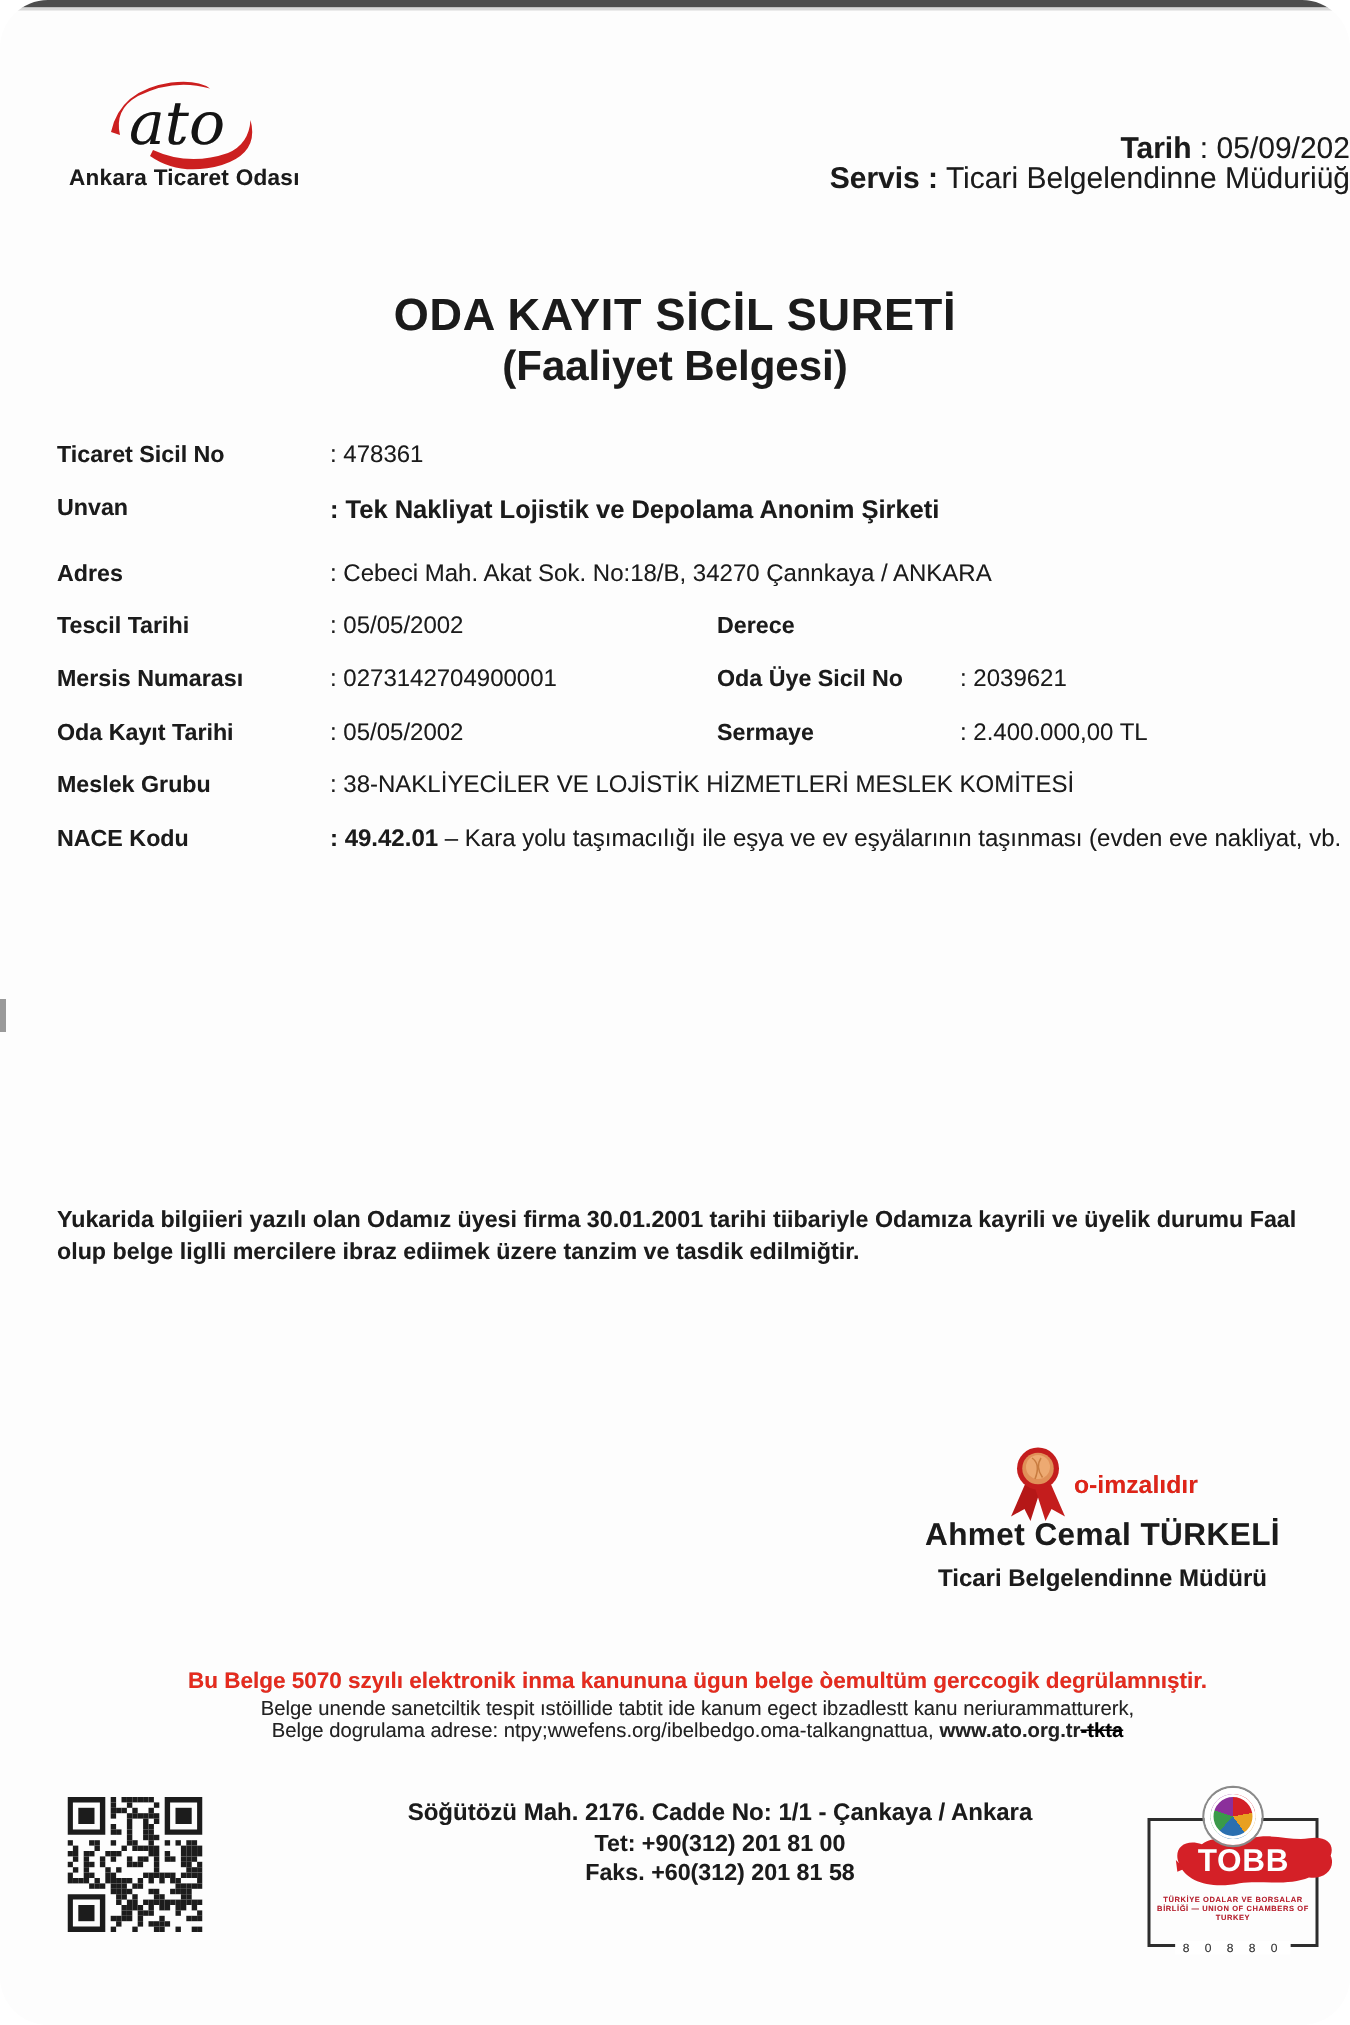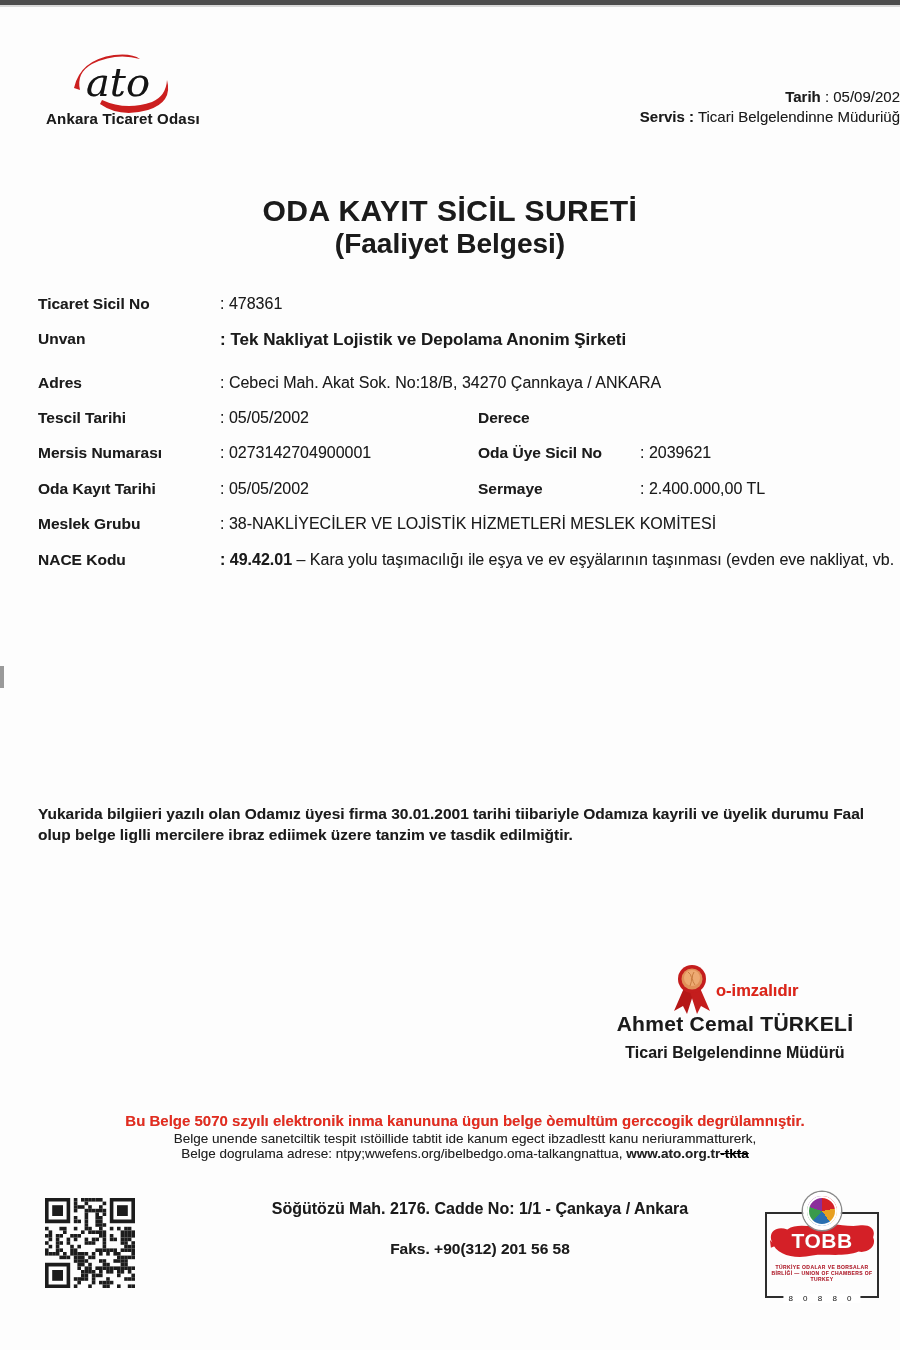--- a/index.html
+++ b/index.html
@@ -1,30 +1,31 @@
 <!DOCTYPE html>
 <html><head>
 <meta charset="utf-8">
 <style>
   html,body{margin:0;padding:0;background:#ffffff;}
   #page{
     position:relative;width:900px;height:1350px;overflow:hidden;
     background:#fdfdfd;font-family:"Liberation Sans",sans-serif;color:#1b1b1b;
     text-shadow:0 0 .4px rgba(0,0,0,.28);
+    border-radius:32px;
   }
   .abs{position:absolute;}
   .nowrap{white-space:nowrap;}
   
   .topbar{left:0;top:0;width:900px;height:5px;background:#4d4d4d;}
   .topbar2{left:0;top:5px;width:900px;height:2px;background:#d9d9d9;}
   .edge-tick{left:0;top:666px;width:4px;height:22px;background:#9a9a9a;}
   
   .logo-box{left:60px;top:48px;width:190px;height:85px;}
   .logo-sub{left:46px;top:110px;font-size:15px;font-weight:bold;letter-spacing:.2px;}
-  .hdr-line{right:0;text-align:right;white-space:nowrap;font-size:15px;}
+  .hdr-line{right:0;text-align:right;white-space:nowrap;font-size:20px;}
   .hdr-date{top:88px;}
   .hdr-service{top:108px;}
   .hdr-line .lbl{font-weight:bold;}
   
   .title1{left:0;width:900px;top:194px;text-align:center;font-size:30px;font-weight:bold;letter-spacing:.5px;}
   .title2{left:0;width:900px;top:228px;text-align:center;font-size:28px;font-weight:bold;}
   
   .row{position:absolute;left:0;width:900px;height:24px;font-size:16px;}
   .flabel{position:absolute;left:38px;font-weight:bold;font-size:15.5px;white-space:nowrap;}
   .fvalue{position:absolute;left:220px;white-space:nowrap;}
@@ -50,21 +51,21 @@
   .qr{left:45px;top:1198px;width:90px;height:90px;}
   .addr{left:60px;width:840px;top:1200px;text-align:center;font-weight:bold;font-size:16px;}
   .tel{left:60px;width:840px;top:1221px;text-align:center;font-weight:bold;font-size:15.5px;}
   .fax{left:60px;width:840px;top:1240px;text-align:center;font-weight:bold;font-size:15.5px;}
   
   .tobb{left:763px;top:1192px;width:118px;height:112px;}
   .tobb-frame{position:absolute;left:2px;right:2px;top:20px;bottom:6px;border:2px solid #2d2d2d;}
   .tobb-emblem{position:absolute;left:50%;top:0;transform:translateX(-50%);width:30px;height:30px;border-radius:50%;
     background:conic-gradient(#d42027 0 22%,#e8a020 22% 40%,#2a6fb0 40% 62%,#3a9a4a 62% 80%,#8b2f9b 80% 100%);
     border:4px solid #fff;box-shadow:0 0 0 1.5px #8a8a8a, inset 0 0 0 2px #fff;z-index:3;}
-  .tobb-map{position:absolute;left:5px;top:28px;width:108px;height:42px;z-index:2;}
+  .tobb-map{position:absolute;left:5px;top:28px;width:108px;height:42px;z-index:2;padding-left:14px;}
   .tobb-map .word{position:absolute;left:0;top:9px;width:100%;text-align:center;color:#fff;font-weight:bold;font-size:21px;letter-spacing:.5px;}
   .tobb-lines{position:absolute;left:0;top:72px;width:100%;text-align:center;color:#c01e2e;font-weight:bold;font-size:5px;line-height:6px;letter-spacing:.4px;z-index:2;}
   .tobb-marks{position:absolute;left:50%;transform:translateX(-50%);bottom:1px;background:#fff;padding:0 5px;font-size:8px;letter-spacing:4px;color:#333;z-index:2;white-space:nowrap;}
 </style>
 </head>
 <body>
 
 <div id="page">
 
   <div class="abs topbar"></div>
@@ -372,21 +373,22 @@
           <path fill-rule="evenodd" d="M0,0h28v28h-28z M4,4h20v20h-20z"></path>
           <rect x="8" y="8" width="12" height="12"></rect>
           <path fill-rule="evenodd" d="M72,0h28v28h-28z M76,4h20v20h-20z"></path>
           <rect x="80" y="8" width="12" height="12"></rect>
           <path fill-rule="evenodd" d="M0,72h28v28h-28z M4,76h20v20h-20z"></path>
           <rect x="8" y="80" width="12" height="12"></rect>
         </g>
       </svg>
   </div>
   <div class="abs addr">Söğütözü Mah. 2176. Cadde No: 1/1 - Çankaya / Ankara</div>
-  <div class="abs fax">Faks. +90(312) 201 56 58</div>
+  <div class="abs tel">Tet: +90(312) 201 81 00</div>
+  <div class="abs fax">Faks. +60(312) 201 81 58</div>
 
   <div class="abs tobb">
     <div class="tobb-frame"></div>
     <div class="tobb-emblem"></div>
     <div class="tobb-map">
       <svg width="108" height="42" viewBox="0 0 112 42">
         <path d="M4,22 C0,12 8,5 20,9 C30,2 42,7 54,5 C68,1 82,7 94,5 C106,3 112,9 109,17 C113,26 104,34 94,32 C80,38 60,34 46,36 C28,40 9,36 4,22 Z" fill="#d42027"></path>
         <path d="M2,20 L8,26 L3,28 Z" fill="#d42027"></path>
       </svg>
       <div class="word">TOBB</div>

